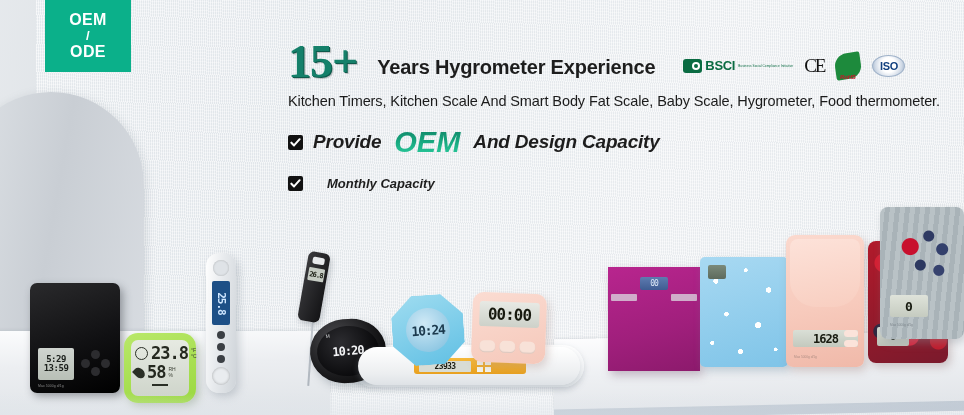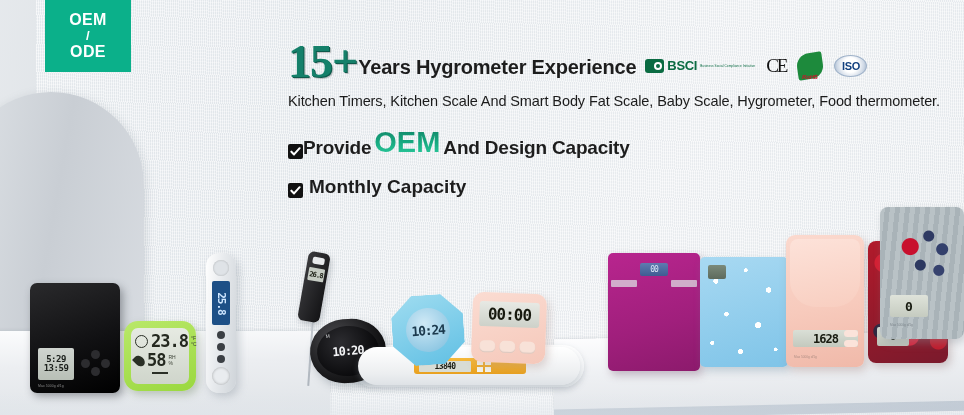--- a/index.html
+++ b/index.html
@@ -36,21 +36,21 @@
     background:#0bb08a;
     display:flex; flex-direction:column; align-items:center; justify-content:center;
     color:#fff; font-weight:bold; font-size:16px; line-height:1.12;
     letter-spacing:.4px; z-index:30;
   }
   .badge span{display:block;}
   .badge .slash{font-size:13px; line-height:1.1;}
 
   
   .copy{ position:absolute; left:288px; top:40px; width:672px; z-index:20;}
-  .row1{ display:flex; align-items:flex-end; gap:1px;}
+  .row1{ display:flex; align-items:flex-end; gap:20px;}
   .num15{
     font-family:"Liberation Serif", serif; font-weight:bold; font-size:46px;
     color:#15806a; line-height:.95; letter-spacing:-1px;
     text-shadow:1px 1px 0 #0d5a4b, 2px 2px 1px rgba(0,0,0,.22);
   }
   .years{
     font-size:20px; font-weight:bold; color:#1d1d1d; letter-spacing:-.2px;
     padding-bottom:5px;
   }
   .certs{ display:flex; align-items:center; gap:11px; padding-bottom:5px; margin-left:8px;}
@@ -86,40 +86,40 @@
   .iso{
     width:33px;height:22px;border-radius:50%;
     background:radial-gradient(circle at 50% 45%, #fff 38%, #cfd9e6 70%, #8fa3bd 100%);
     display:flex;align-items:center;justify-content:center;
     font-size:11px;font-weight:bold;color:#12407f;letter-spacing:-.3px;
     border:1px solid #9fb2c9;
   }
 
   .sub{ font-size:14.5px; color:#1b1b1b; margin-top:9px; letter-spacing:-.1px; white-space:nowrap;}
 
-  .check-row{ display:flex; align-items:flex-end; margin-top:17px;}
+  .check-row{ display:flex; align-items:center; gap:10px; margin-top:17px;font-style:italic;}
   .cbox{
     width:15px;height:15px;background:#111;border-radius:2px;
     display:flex;align-items:center;justify-content:center;flex:0 0 auto;
   }
   .cbox svg{display:block;}
   .ck-a{font-size:19px;font-weight:bold;color:#1d1d1d;letter-spacing:-.2px;}
   .oem{
     font-family:"Liberation Sans",sans-serif;font-weight:bold;font-size:29px;
     letter-spacing:0px;
     background:linear-gradient(180deg,#0f7f63 0%,#17a87f 48%,#2fd3a3 100%);
     -webkit-background-clip:text; background-clip:text; color:transparent;
     padding:0 3px;
   }
   .cap-num{
     font-weight:bold;font-size:29px;letter-spacing:-.5px;
     background:linear-gradient(180deg,#0f7f63 0%,#17a87f 48%,#2fd3a3 100%);
     -webkit-background-clip:text; background-clip:text; color:transparent;
   }
-  .cap-lbl{font-size:19px;font-weight:bold;color:#1d1d1d;margin-left:6px;}
+  .cap-lbl{font-size:13px;font-weight:bold;color:#1d1d1d;margin-left:14px;}
 
   
   .counter-left{
     position:absolute; left:-10px; bottom:0; width:340px; height:84px;
     background:linear-gradient(178deg,#fbfcfd 0%,#eceef1 40%,#dfe3e7 100%);
     box-shadow:0 -1px 3px rgba(150,158,166,.25);
   }
   .counter-right{
     position:absolute; right:-10px; bottom:10px; width:420px; height:70px;
     background:linear-gradient(178deg,#fdfdfe 0%,#eef0f3 45%,#e2e5e9 100%);
@@ -156,21 +156,21 @@
   .sb-keys{position:absolute;right:9px;bottom:17px;width:30px;height:26px;}
   .sb-keys i{position:absolute;width:9px;height:9px;border-radius:50%;background:#2c2c2f;}
   .sb-keys i:nth-child(1){left:10px;top:0;}
   .sb-keys i:nth-child(2){left:0;top:9px;}
   .sb-keys i:nth-child(3){left:20px;top:9px;}
   .sb-keys i:nth-child(4){left:10px;top:17px;}
   .sb-foot{position:absolute;left:8px;bottom:5px;font-size:3.4px;color:#8a8a8a;letter-spacing:.1px;}
 
   
   .hygro{
-    left:124px; bottom:24px; width:72px; height:70px;
+    left:124px; bottom:12px; width:72px; height:70px;
     background:linear-gradient(160deg,#b9e869,#9ad83f);
     border-radius:14px; box-shadow:3px 4px 8px rgba(120,140,110,.40);
   }
   .hy-screen{
     position:absolute; inset:7px; background:linear-gradient(180deg,#e6eae2,#cfd5cb);
     border-radius:7px; padding:5px 4px;
     display:flex; flex-direction:column; gap:2px;
   }
   .hy-line{display:flex;align-items:center;gap:3px;}
   .hy-val{font-family:"DejaVu Sans Mono",monospace;font-weight:bold;font-size:17px;color:#24281f;letter-spacing:-1px;line-height:1;}
@@ -275,23 +275,23 @@
   .sw-lcd{
     width:52px;height:11px;background:#d8dcd4;border-radius:1px;
     display:flex;align-items:center;justify-content:center;
     font-family:"DejaVu Sans Mono",monospace;font-size:8px;font-weight:bold;color:#191c12;letter-spacing:-.6px;
   }
   .sw-keys{display:flex;gap:2px;flex-wrap:wrap;width:16px;}
   .sw-keys i{width:6px;height:4.5px;background:#f3f5f0;display:block;}
 
   
   .bs-magenta{
-    left:608px; bottom:44px; width:92px; height:118px;
+    left:608px; bottom:44px; width:92px; height:104px;
     background:linear-gradient(165deg,#b8258e 0%,#a01f7c 60%,#8c1a6c 100%);
-    border-radius:5px; box-shadow:3px 4px 9px rgba(120,90,115,.40);padding-left:20px;
+    border-radius:0; box-shadow:3px 4px 9px rgba(120,90,115,.40);padding-left:20px;
   }
   .bsm-lcd{
     position:absolute;left:32px;top:10px;width:28px;height:13px;
     background:linear-gradient(180deg,#5e7bb0,#3f5c92);border-radius:2px;
     display:flex;align-items:center;justify-content:center;
     font-family:"DejaVu Sans Mono",monospace;font-size:8px;color:#dbe6f5;letter-spacing:-1px;
   }
   .bsm-pad{position:absolute;top:27px;width:26px;height:7px;background:rgba(220,220,225,.75);border-radius:1px;}
   .bsm-pad.l{left:3px;} .bsm-pad.r{right:3px;}
 
@@ -511,21 +511,21 @@
 
   <div class="prod timer-round">
     <div class="tr-face">
       <span class="tr-num">10:20</span>
     </div>
     <div class="tr-small">M</div>
   </div>
 
   <div class="prod scale-white">
     <div class="sw-strip">
-      <span class="sw-lcd">13840</span>
+      <span class="sw-lcd">23933</span>
       <span class="sw-keys">
           <i></i>
           <i></i>
           <i></i>
           <i></i>
         </span>
     </div>
   </div>
 
   <div class="prod timer-blue">

